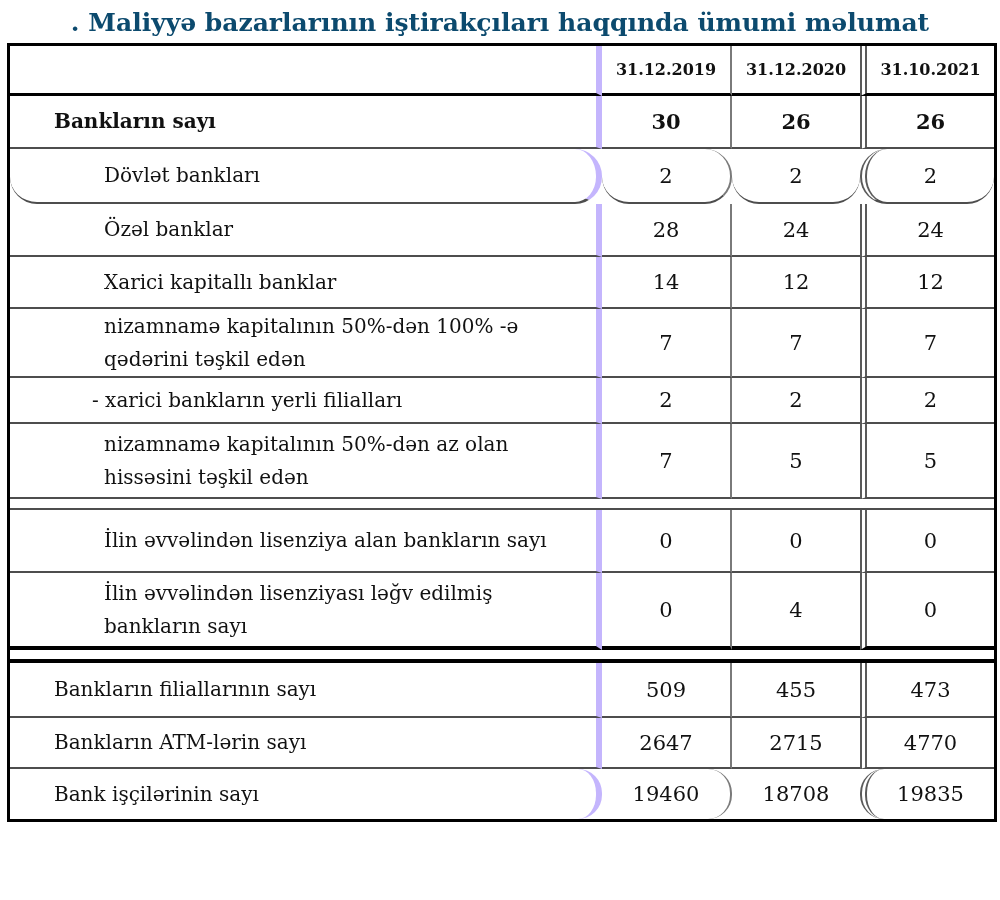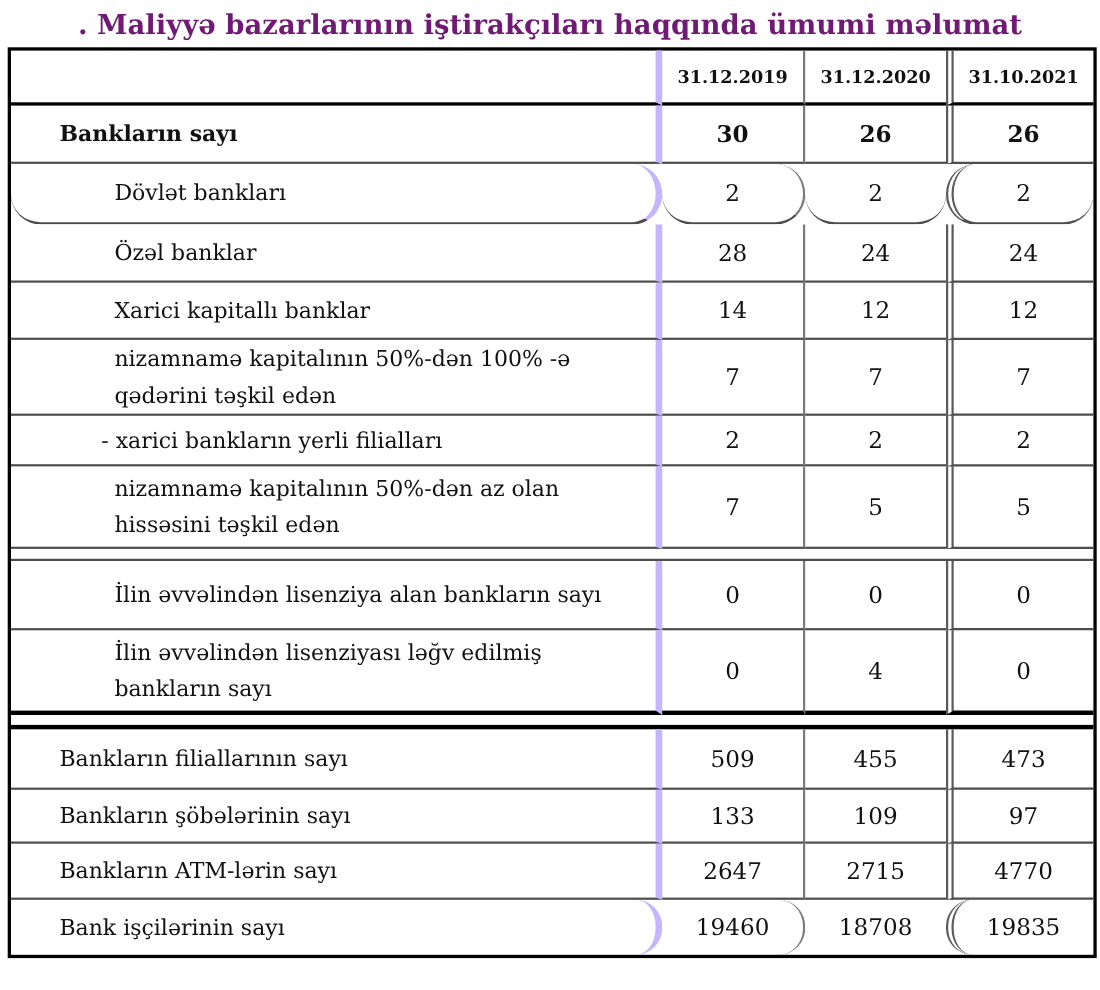--- a/index.html
+++ b/index.html
@@ -14,21 +14,21 @@
   }
   .page { width: 1000px; height: 900px; }
 
   .title {
     text-align: center;
     font-weight: bold;
     font-size: 25px;
     padding-top: 8px;
     padding-bottom: 6px;
     letter-spacing: 0px;
-    color: #701a75;
+    color: #0c4a6e;
   }
 
   table.tbl {
     border-collapse: separate;
     border-spacing: 0;
     table-layout: fixed;
     width: 984px;
     margin-left: 7px;
     border: 3px solid #000000;
   }
@@ -186,26 +186,20 @@
       <td colspan="4"></td>
     </tr>
 
     <tr class="r h-b1">
       <td class="lbl lvl1"><span class="w nw">Bankların filiallarının sayı</span></td>
       <td class="val c1">509</td>
       <td class="val c2">455</td>
       <td class="val c3">473</td>
     </tr>
 
-    <tr class="r h-b2">
-      <td class="lbl lvl1"><span class="w nw">Bankların şöbələrinin sayı</span></td>
-      <td class="val c1">133</td>
-      <td class="val c2">109</td>
-      <td class="val c3">97</td>
-    </tr>
 
     <tr class="r h-b3">
       <td class="lbl lvl1"><span class="w nw">Bankların ATM-lərin sayı</span></td>
       <td class="val c1">2647</td>
       <td class="val c2">2715</td>
       <td class="val c3">4770</td>
     </tr>
 
     <tr class="last h-b4">
       <td class="lbl lvl1"><span class="w nw">Bank işçilərinin sayı</span></td>

